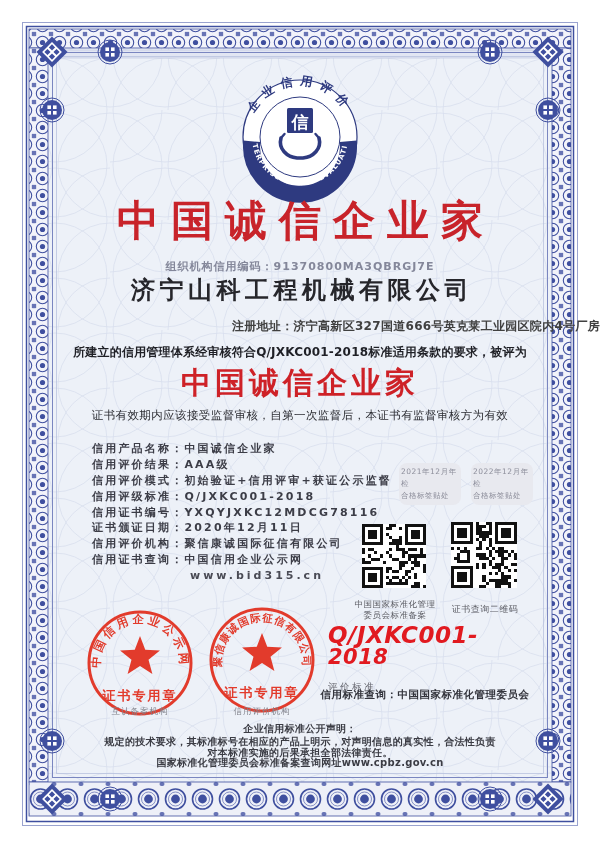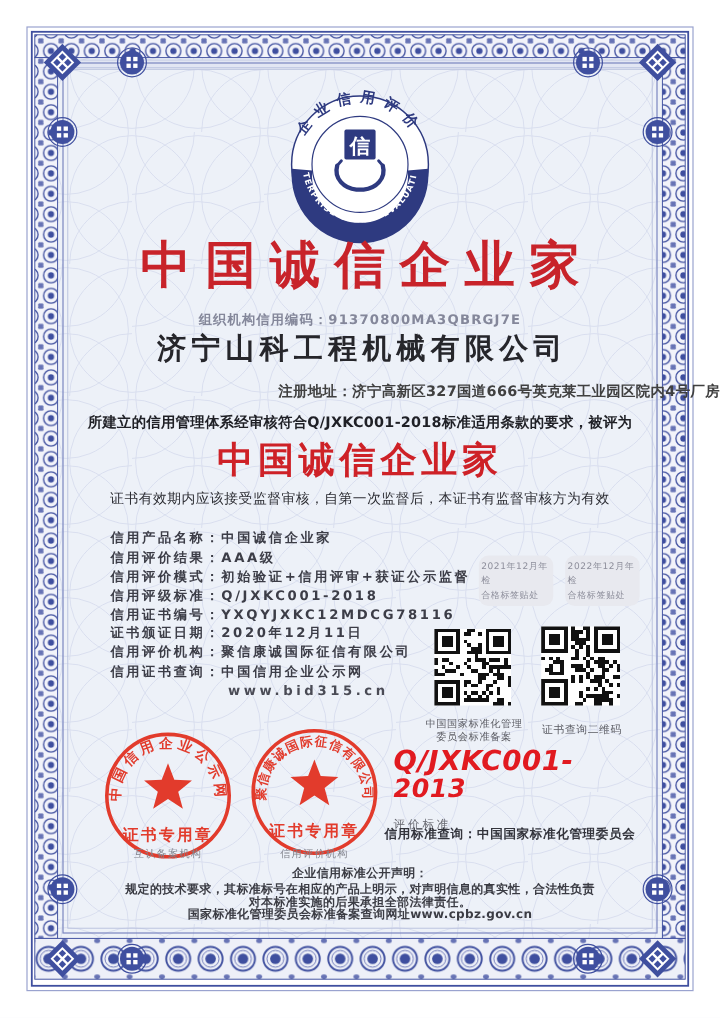--- a/index.html
+++ b/index.html
@@ -455,21 +455,21 @@
 
   <div class="abs qrcap qrcap1">
     <div>中国国家标准化管理</div>
     <div>委员会标准备案</div>
   </div>
   <div class="abs qrcap qrcap2">证书查询二维码</div>
 
   <div class="abs stdblock">
     <div class="stdcode">
       <span class="l1">Q/JXKC001-</span>
-      <span class="l2">2013</span>
+      <span class="l2">2018</span>
     </div>
     <div class="stdcap">评价标准</div>
   </div>
 
   <div class="abs stdquery">
     <div class="q1">信用标准查询：中国国家标准化管理委员会</div>
   </div>
 
   <div class="abs sealcap scap1">互认备案机构</div>
   <div class="abs sealcap scap2">信用评价机构</div>

